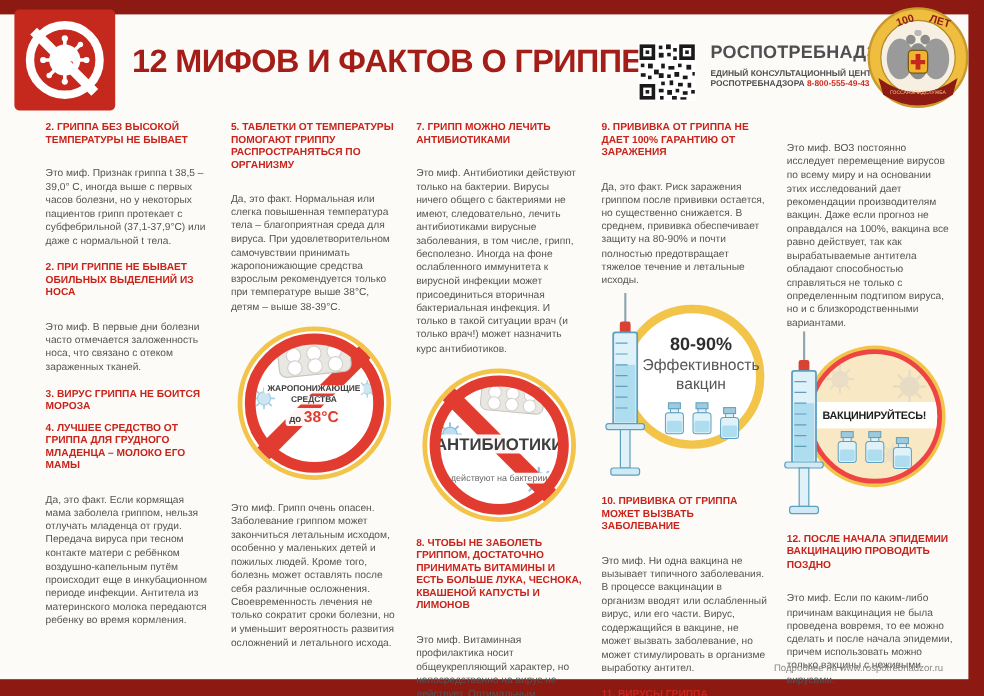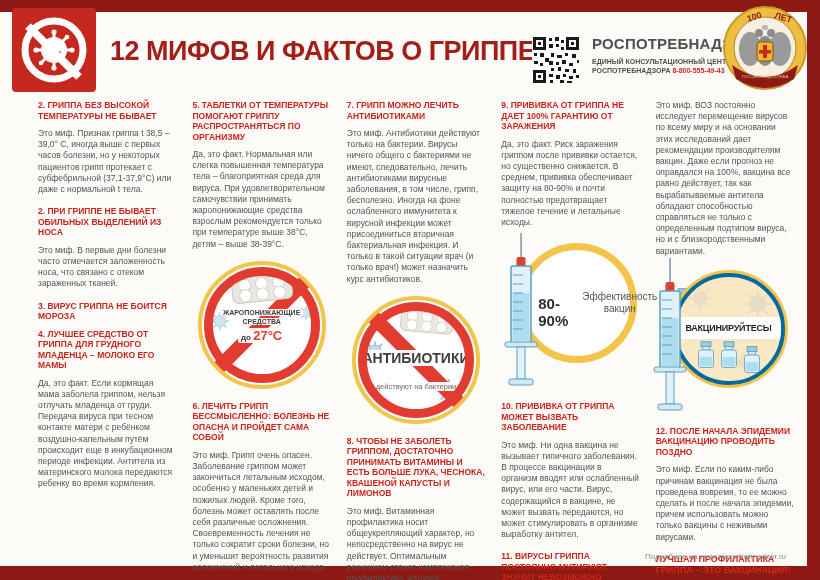--- a/index.html
+++ b/index.html
@@ -15,21 +15,21 @@
   .qr{position:absolute;left:532px;top:36px;width:48px;height:48px;background:#fff;}
   .agency{position:absolute;left:592px;top:36px;width:160px;line-height:1.1;}
   .agency-name{font-size:15px;font-weight:bold;color:#4F4F51;letter-spacing:0.2px;}
   .agency-sub{margin-top:4px;font-size:7px;font-weight:bold;color:#4F4F51;line-height:1.35;}
   .phone{color:#D3281E;}
   .emblem{position:absolute;left:722px;top:5px;width:86px;height:86px;z-index:6;}
   
   .cols{position:absolute;left:38px;top:100px;width:756px;display:flex;gap:16px;}
   .col{flex:1;min-width:0;}
   .myth-h{color:#C9241C;font-size:8.5px;line-height:10.5px;font-weight:bold;margin:0 0 7px;}
-  .myth-p{color:#545454;font-size:8.5px;line-height:11.2px;margin:0 0 11px;}
+  .myth-p{color:#545454;font-size:8.5px;line-height:11.2px;margin:18px 0 11px;}
   
   .ban{width:120px;height:120px;margin:4px auto 12px;border-radius:50%;border:4px solid #F2C54A;background:#fff;position:relative;}
   .ban-clip{position:absolute;inset:0;border-radius:50%;overflow:hidden;}
   .slash{position:absolute;left:-12%;top:50%;width:124%;height:14px;margin-top:-7px;background:#E23C30;z-index:2;}
   .slash-up{transform:rotate(-45deg);}   
   .slash-down{transform:rotate(45deg);}  
   .ban-ring{position:absolute;inset:2px;border-radius:50%;border:9px solid #E23C30;z-index:4;pointer-events:none;}
   .ban-content{position:absolute;inset:0;display:flex;flex-direction:column;align-items:center;z-index:3;}
   .strip{background:rgba(255,255,255,0.95);padding:0 3px;border-radius:2px;}
   .ban1-l1{font-size:7px;font-weight:bold;color:#3E3E3E;margin-top:3px;}
@@ -38,27 +38,27 @@
   .ban1-val{font-size:13px;font-weight:bold;color:#E23C30;}
   .ban2-l1{font-size:14px;font-weight:bold;color:#3E3E3E;margin-top:12px;}
   .ban2-l2{font-size:7.5px;color:#6B6B6B;margin-top:16px;}
   .virus-left{position:absolute;left:8px;top:46px;z-index:1;}
   .virus-right{position:absolute;right:8px;top:40px;z-index:1;}
   .virus-br{position:absolute;right:14px;bottom:12px;z-index:1;}
   
   .circle-wrap{position:relative;height:152px;margin:2px 0 10px;}
   .syr{position:absolute;left:2px;top:-6px;z-index:3;}
   .fx-circle{position:absolute;left:16px;top:4px;width:106px;height:106px;border-radius:50%;border:7px solid #F2C54A;background:#fff;
-             display:flex;flex-direction:row;align-items:center;}
+             display:flex;flex-direction:column;align-items:center;}
   .fx-val{margin-top:18px;padding-left:14px;font-size:15px;font-weight:bold;color:#2E2E2E;}
-  .fx-lab{padding-left:14px;font-size:10px;color:#555;line-height:1.25;text-align:center;}
+  .fx-lab{padding-left:14px;font-size:13px;color:#555;line-height:1.25;text-align:center;}
   .fx-vials{margin-top:6px;padding-left:16px;display:flex;gap:3px;}
   .vax-outer{position:absolute;left:14px;top:2px;width:118px;height:118px;border-radius:50%;background:#F2C54A;
              display:flex;align-items:center;justify-content:center;}
-  .vax{width:104px;height:104px;border-radius:50%;border:4px solid #0369a1;background:#F8E9C4;position:relative;overflow:hidden;}
+  .vax{width:104px;height:104px;border-radius:50%;border:4px solid #ef4444;background:#F8E9C4;position:relative;overflow:hidden;}
   .vax-band{position:absolute;left:-4px;right:-4px;top:40px;height:22px;background:rgba(255,255,255,0.96);
             display:flex;align-items:center;justify-content:center;z-index:2;}
   .vax-label{font-size:9px;font-weight:bold;color:#1E1E1E;letter-spacing:-0.2px;}
   .vax-vials{position:absolute;left:0;right:0;top:64px;display:flex;justify-content:center;gap:3px;z-index:2;}
   .vax-virus1{position:absolute;left:10px;top:8px;opacity:0.55;}
   .vax-virus2{position:absolute;right:8px;top:12px;opacity:0.55;}
   .vax-virus3{position:absolute;right:26px;bottom:4px;opacity:0.45;}
   
   .slogan1{color:#D2271E;font-size:9px;line-height:11.5px;font-weight:bold;margin:2px 0 9px;}
   .more-info{position:absolute;right:34px;bottom:19px;font-size:8px;color:#8A8A8A;margin-left:40px;}
@@ -237,28 +237,27 @@
                     <circle cx="14" cy="20" r="6"></circle>
                     <circle cx="31" cy="20" r="6"></circle>
                     <circle cx="48" cy="20" r="6"></circle>
                   </g>
                 </svg>
             </span>
             <span class="ban1-l1 strip">ЖАРОПОНИЖАЮЩИЕ</span>
             <span class="ban1-l2 strip">СРЕДСТВА</span>
             <span class="ban1-l3 strip">
               <span>до</span>
-              <span class="ban1-val">27°С</span>
+              <span class="ban1-val">38°С</span>
             </span>
           </div>
         </div>
         <div class="ban-ring"></div>
       </div>
 
-      <div class="myth-h">6. ЛЕЧИТЬ ГРИПП БЕССМЫСЛЕННО: БОЛЕЗНЬ НЕ ОПАСНА И ПРОЙДЕТ САМА СОБОЙ</div>
       <p class="myth-p">Это миф. Грипп очень опасен. Заболевание гриппом может закончиться летальным исходом, особенно у маленьких детей и пожилых людей. Кроме того, болезнь может оставлять после себя различные осложнения. Своевременность лечения не только сократит сроки болезни, но и уменьшит вероятность развития осложнений и летального исхода.</p>
     </div>
 
     <div class="col">
       <div class="myth-h">7. ГРИПП МОЖНО ЛЕЧИТЬ АНТИБИОТИКАМИ</div>
       <p class="myth-p">Это миф. Антибиотики действуют только на бактерии. Вирусы ничего общего с бактериями не имеют, следовательно, лечить антибиотиками вирусные заболевания, в том числе, грипп, бесполезно. Иногда на фоне ослабленного иммунитета к вирусной инфекции может присоединиться вторичная бактериальная инфекция. И только в такой ситуации врач (и только врач!) может назначить курс антибиотиков.</p>
 
       <div class="ban">
         <div class="ban-clip">
           <span class="virus-left" style="top:40px;">
@@ -365,21 +364,21 @@
                 <line x1="10" y1="96" x2="20" y2="96"></line>
               </g>
             <rect x="2" y="109" width="32" height="5" rx="2" fill="#CFE9F5" stroke="#5E9FBE"></rect>
             <rect x="14" y="114" width="8" height="32" fill="#DFF1F9" stroke="#5E9FBE"></rect>
             <rect x="6" y="146" width="24" height="6" rx="2" fill="#CFE9F5" stroke="#5E9FBE"></rect>
           </svg>
         </span>
       </div>
 
       <div class="myth-h">10. ПРИВИВКА ОТ ГРИППА МОЖЕТ ВЫЗВАТЬ ЗАБОЛЕВАНИЕ</div>
-      <p class="myth-p">Это миф. Ни одна вакцина не вызывает типичного заболевания. В процессе вакцинации в организм вводят или ослабленный вирус, или его части. Вирус, содержащийся в вакцине, не может вызвать передаются, но может стимулировать в организме выработку антител.</p>
+      <p class="myth-p">Это миф. Ни одна вакцина не вызывает типичного заболевания. В процессе вакцинации в организм вводят или ослабленный вирус, или его части. Вирус, содержащийся в вакцине, не может вызвать заболевание, но может стимулировать в организме выработку антител.</p>
       <div class="myth-h">11. ВИРУСЫ ГРИППА ПОСТОЯННО МУТИРУЮТ. ЗНАЧИТ НЕВОЗМОЖНО ПРЕДУГАДАТЬ, КАКОЙ ИЗ НИХ БУДЕТ В «МОДЕ» И СОЗДАТЬ ВАКЦИНУ, ЗАЩИЩАЮЩУЮ ИМЕННО ОТ НЕГО</div>
     </div>
 
     <div class="col">
       <p class="myth-p">Это миф. ВОЗ постоянно исследует перемещение вирусов по всему миру и на основании этих исследований дает рекомендации производителям вакцин. Даже если прогноз не оправдался на 100%, вакцина все равно действует, так как вырабатываемые антитела обладают способностью справляться не только с определенным подтипом вируса, но и с близкородственными вариантами.</p>
 
       <div class="circle-wrap" style="height:148px;">
         <div class="vax-outer">
           <div class="vax">
             <span class="vax-virus1"><svg width="26" height="26" viewBox="0 0 20 20">

